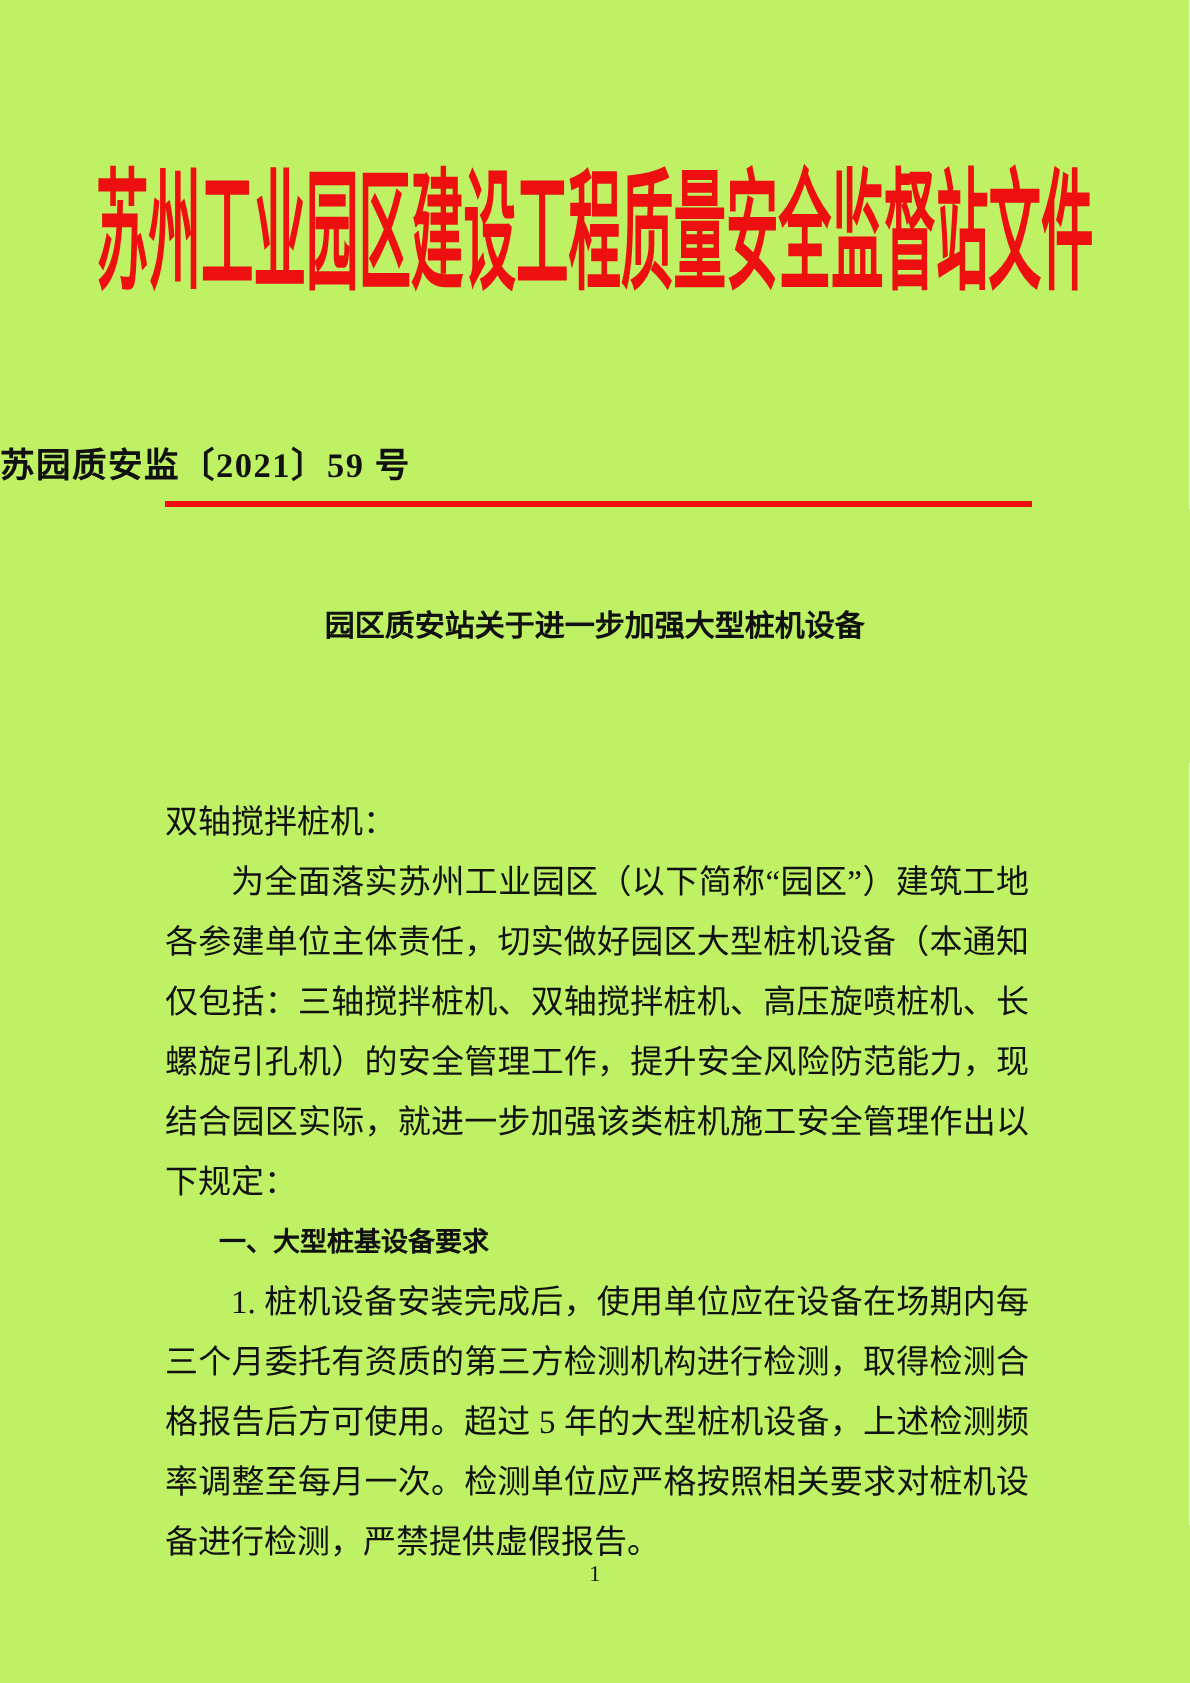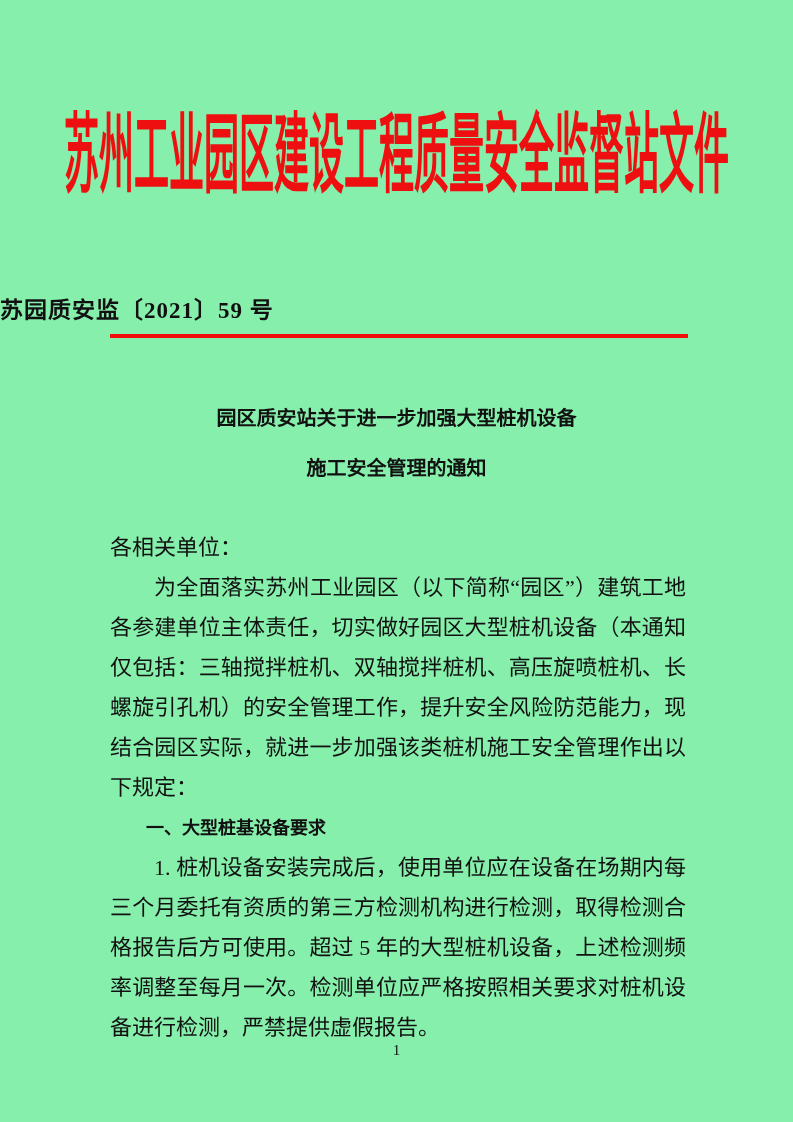--- a/index.html
+++ b/index.html
@@ -4,21 +4,21 @@
 <style>
   html, body {
     margin: 0;
     padding: 0;
     background: #ffffff;
   }
   .page {
     position: relative;
     width: 793px;
     height: 1122px;
-    background: #86efac;
+    background: #bef264;
     font-family: "Liberation Serif", "DejaVu Serif", serif;
     color: #111111;
     overflow: hidden;
     margin: 0 auto;
   }
   
   .org-title-wrap {
     position: absolute;
     top: 139px;
     left: 0;
@@ -112,25 +112,24 @@
   <div class="org-title-wrap">
     <span class="org-title">苏州工业园区建设工程质量安全监督站文件</span>
   </div>
 
   <div class="doc-number">苏园质安监〔2021〕59 号</div>
 
   <div class="red-rule"></div>
 
   <div class="doc-title">
     <div>园区质安站关于进一步加强大型桩机设备</div>
-    <div>施工安全管理的通知</div>
   </div>
 
   <div class="doc-body">
-    <p class="salutation">各相关单位：</p>
+    <p class="salutation">双轴搅拌桩机：</p>
     <p class="para indent">为全面落实苏州工业园区（以下简称“园区”）建筑工地各参建单位主体责任，切实做好园区大型桩机设备（本通知仅包括：三轴搅拌桩机、双轴搅拌桩机、高压旋喷桩机、长螺旋引孔机）的安全管理工作，提升安全风险防范能力，现结合园区实际，就进一步加强该类桩机施工安全管理作出以下规定：</p>
     <p class="section-heading indent">一、大型桩基设备要求</p>
     <p class="para indent">1. 桩机设备安装完成后，使用单位应在设备在场期内每三个月委托有资质的第三方检测机构进行检测，取得检测合格报告后方可使用。超过 5 年的大型桩机设备，上述检测频率调整至每月一次。检测单位应严格按照相关要求对桩机设备进行检测，严禁提供虚假报告。</p>
   </div>
 
   <div class="page-number">1</div>
 
 </div>
 
 </body></html>

